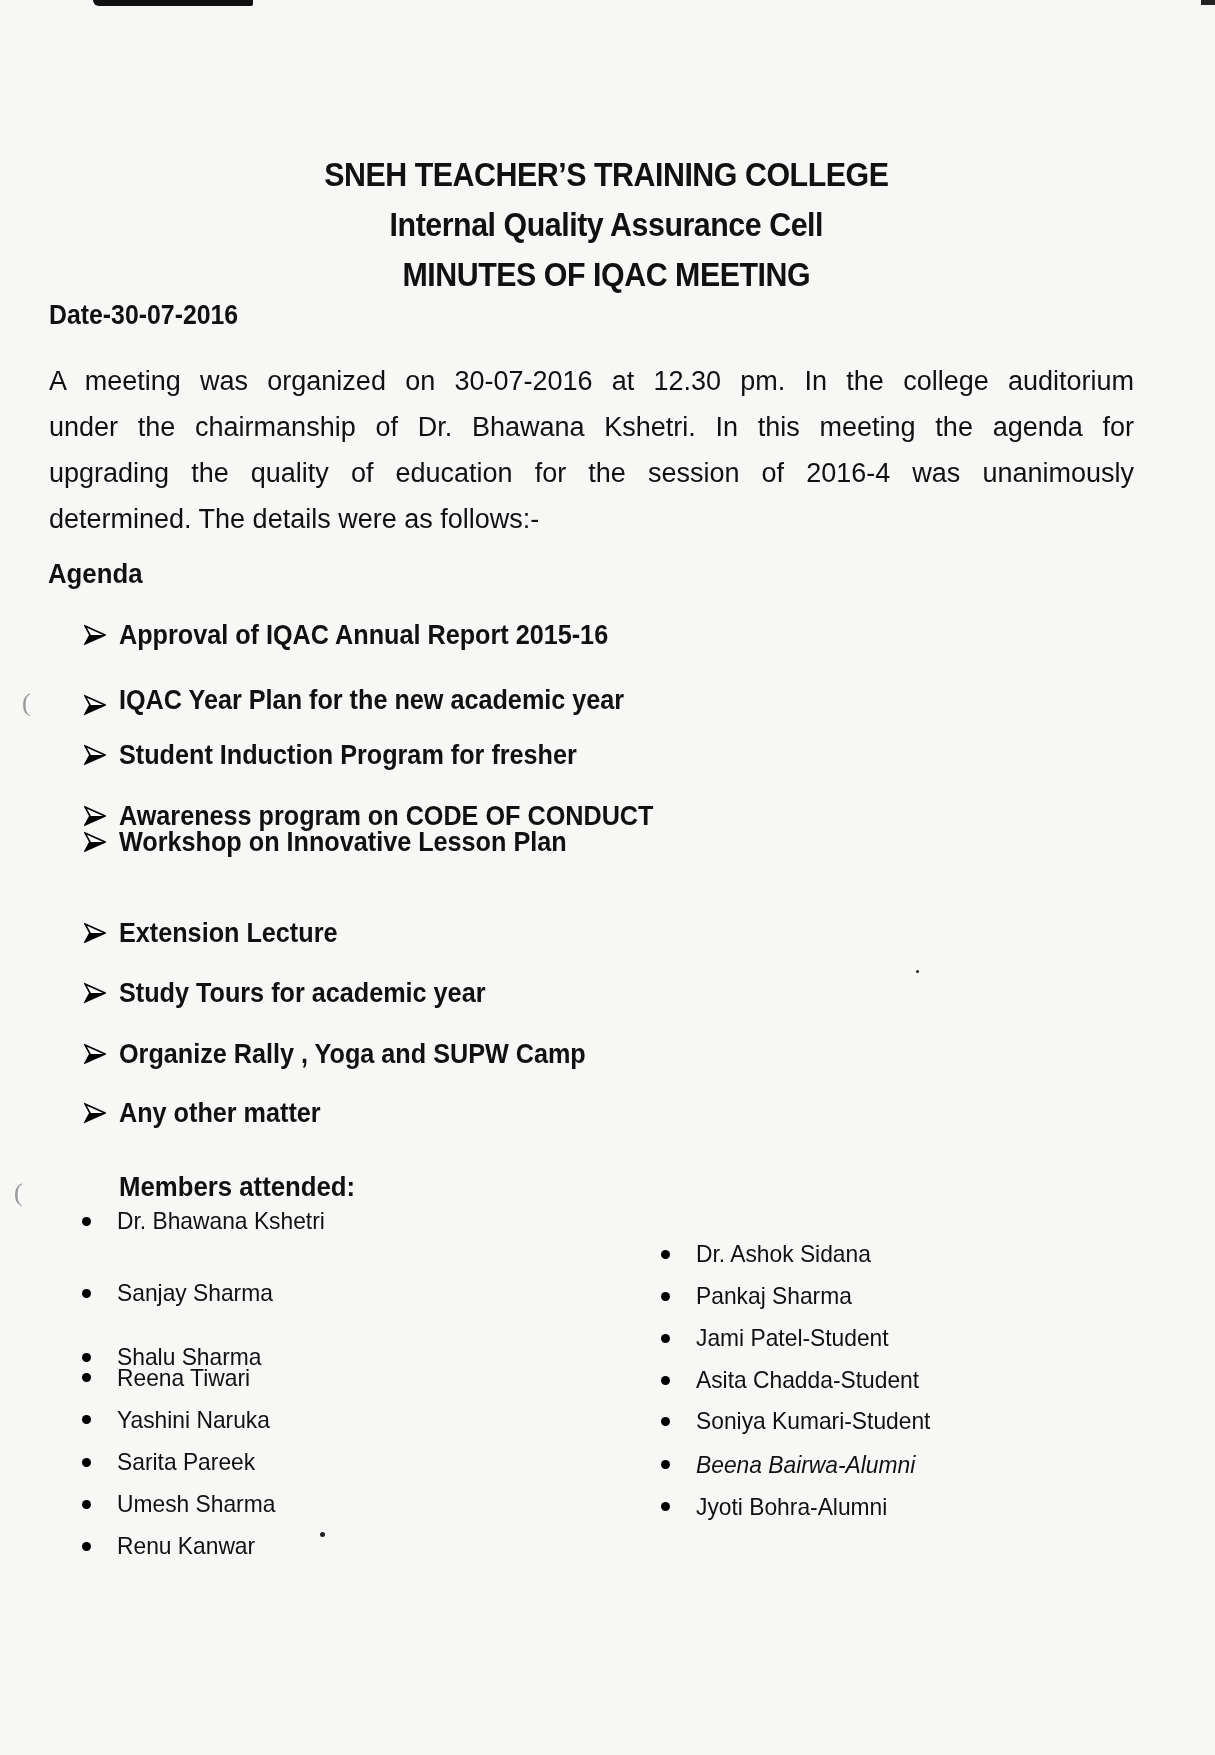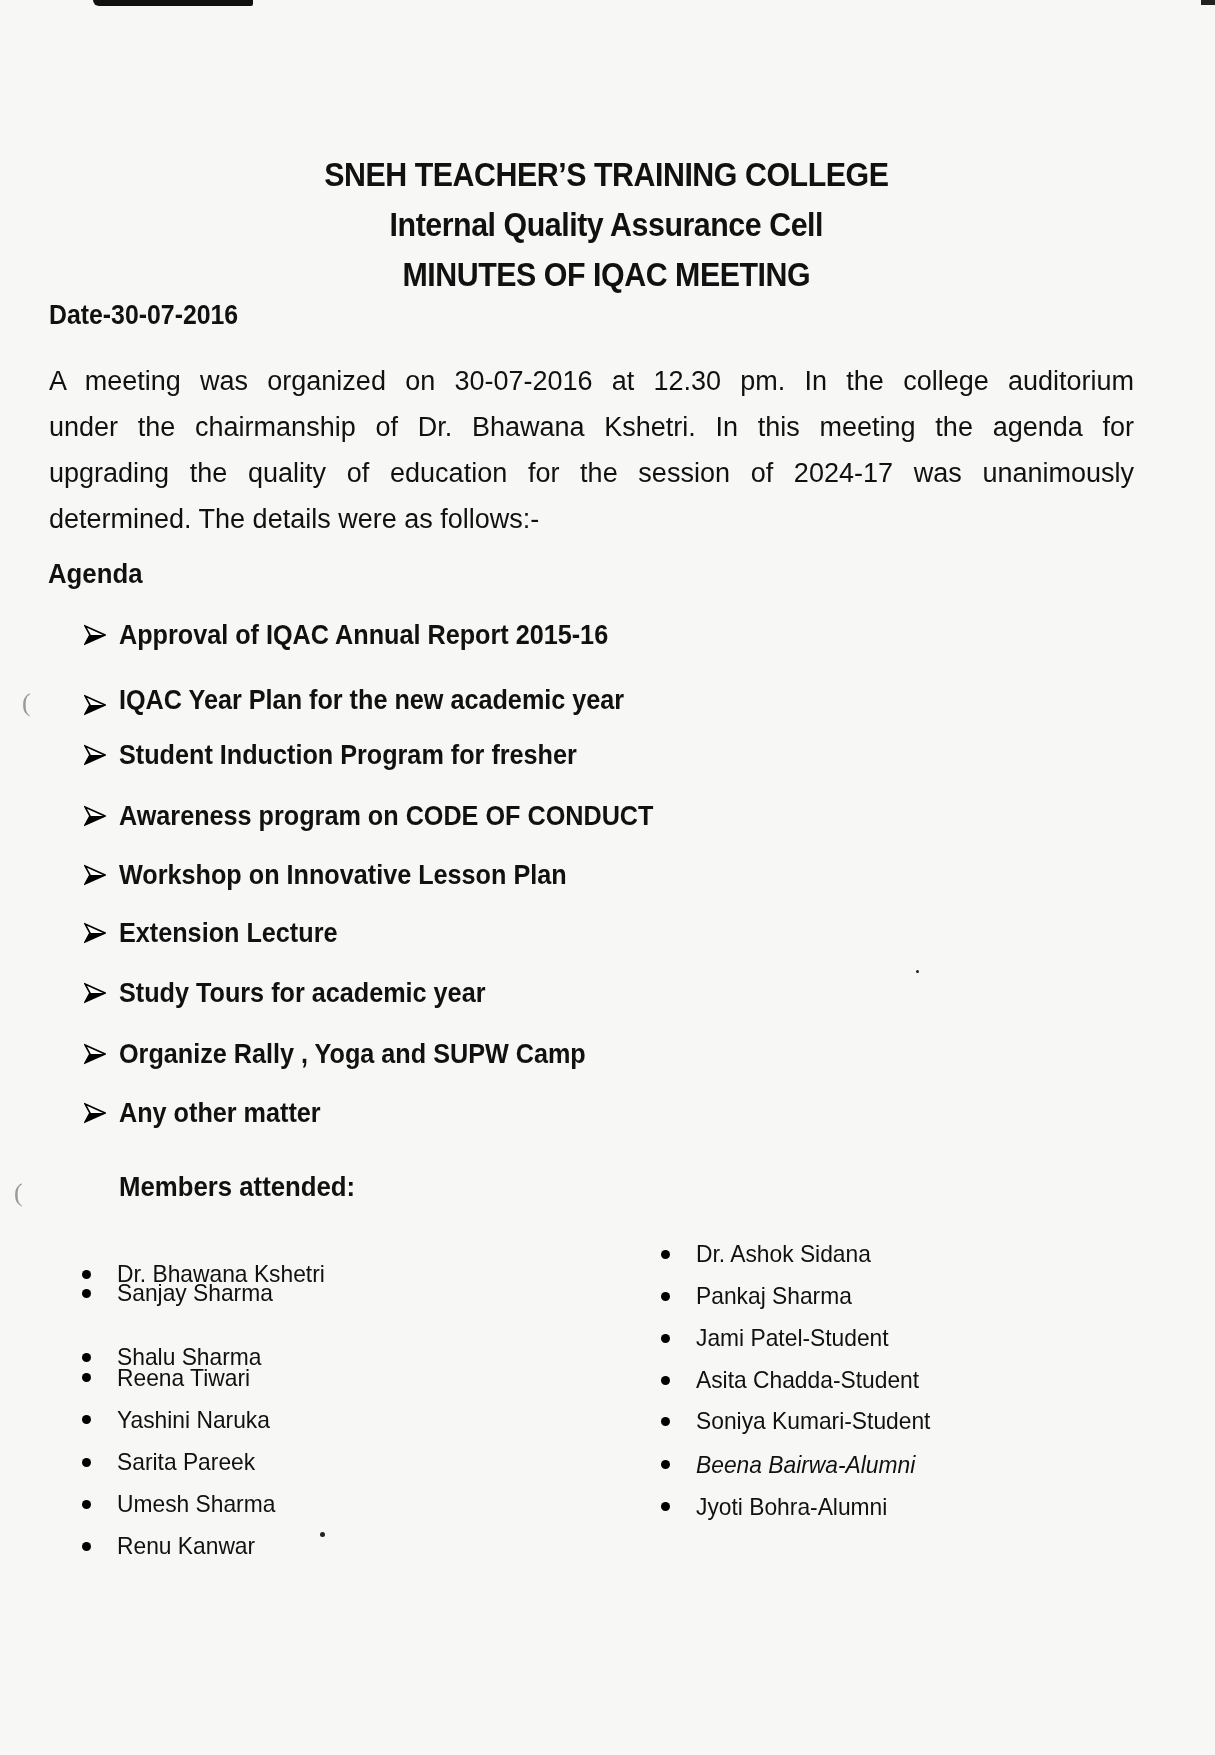--- a/index.html
+++ b/index.html
@@ -39,21 +39,21 @@
 
 <div class="title" style="top:156px;">SNEH TEACHER’S TRAINING COLLEGE</div>
 <div class="title" style="top:206px;">Internal Quality Assurance Cell</div>
 <div class="title" style="top:256px;">MINUTES OF IQAC MEETING</div>
 
 <div class="date">Date-30-07-2016</div>
 
 <div class="para">
   <span class="ln">A meeting was organized on 30-07-2016 at 12.30 pm. In the college auditorium</span>
   <span class="ln">under the chairmanship of Dr. Bhawana Kshetri. In this meeting the agenda for</span>
-  <span class="ln">upgrading the quality of education for the session of 2024-17 was unanimously</span>
+  <span class="ln">upgrading the quality of education for the session of 2016-4 was unanimously</span>
   <span class="ln last">determined. The details were as follows:-</span>
 </div>
 
 <div class="agenda-heading">Agenda</div>
 
 <div id="agenda-list">
     <div class="agenda-item" style="top: 615px;">
       <svg class="arrow" viewBox="0 0 22 22">
         <path d="M1 2 L21 11 L1 20 L6 11 Z" fill="#fff" stroke="#000" stroke-width="1.6" stroke-linejoin="miter"></path>
         <path d="M1 20 L21 11 L6 11 Z" fill="#000"></path>
@@ -74,21 +74,21 @@
       </svg>
       <span class="agenda-text">Student Induction Program for fresher</span>
     </div>
     <div class="agenda-item" style="top: 796px;">
       <svg class="arrow" viewBox="0 0 22 22">
         <path d="M1 2 L21 11 L1 20 L6 11 Z" fill="#fff" stroke="#000" stroke-width="1.6" stroke-linejoin="miter"></path>
         <path d="M1 20 L21 11 L6 11 Z" fill="#000"></path>
       </svg>
       <span class="agenda-text">Awareness program on CODE OF CONDUCT</span>
     </div>
-    <div class="agenda-item" style="top: 855px;">
+    <div class="agenda-item" style="top: 822px;">
       <svg class="arrow" viewBox="0 0 22 22">
         <path d="M1 2 L21 11 L1 20 L6 11 Z" fill="#fff" stroke="#000" stroke-width="1.6" stroke-linejoin="miter"></path>
         <path d="M1 20 L21 11 L6 11 Z" fill="#000"></path>
       </svg>
       <span class="agenda-text">Workshop on Innovative Lesson Plan</span>
     </div>
     <div class="agenda-item" style="top: 913px;">
       <svg class="arrow" viewBox="0 0 22 22">
         <path d="M1 2 L21 11 L1 20 L6 11 Z" fill="#fff" stroke="#000" stroke-width="1.6" stroke-linejoin="miter"></path>
         <path d="M1 20 L21 11 L6 11 Z" fill="#000"></path>
@@ -114,21 +114,21 @@
         <path d="M1 2 L21 11 L1 20 L6 11 Z" fill="#fff" stroke="#000" stroke-width="1.6" stroke-linejoin="miter"></path>
         <path d="M1 20 L21 11 L6 11 Z" fill="#000"></path>
       </svg>
       <span class="agenda-text">Any other matter</span>
     </div>
   </div>
 
 <div class="members-heading">Members attended:</div>
 
 <div id="members-left">
-    <div class="member" style="left: 82px; top: 1258px;">
+    <div class="member" style="left: 82px; top: 1205px;">
       <span class="dot"></span>
       <span class="name">Dr. Bhawana Kshetri</span>
     </div>
     <div class="member" style="left: 82px; top: 1277.2px;">
       <span class="dot"></span>
       <span class="name">Sanjay Sharma</span>
     </div>
     <div class="member" style="left: 82px; top: 1319.4px; margin-top: 22px;">
       <span class="dot"></span>
       <span class="name">Shalu Sharma</span>

